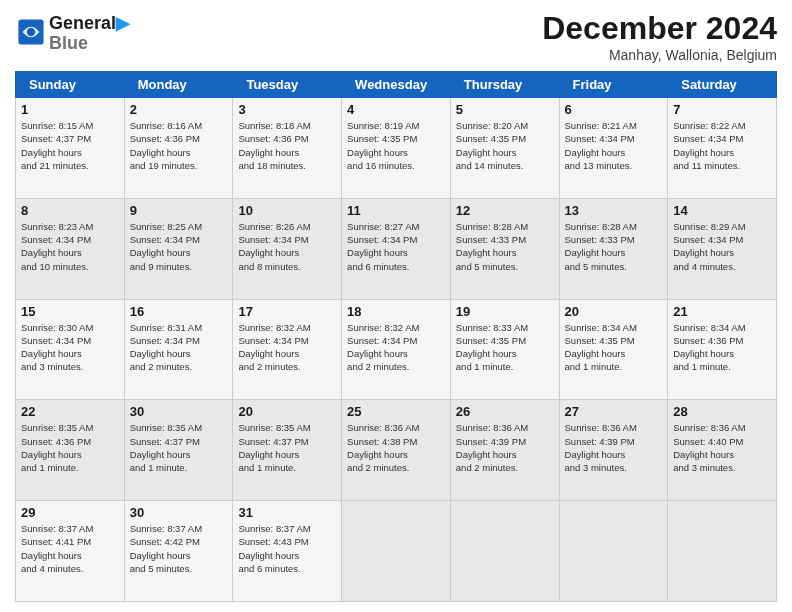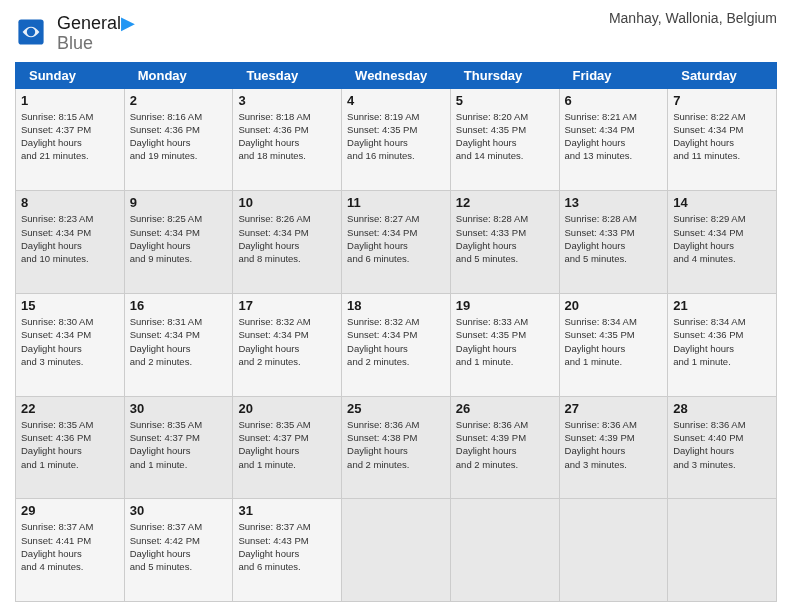--- a/index.html
+++ b/index.html
@@ -23,24 +23,23 @@
       align-items: flex-start;
       margin-bottom: 8px;
     }
     .logo {
       display: flex;
       align-items: center;
       margin-top: 4px;
     }
     .logo-text {
       font-size: 18px;
-      font-weight: normal;
+      font-weight: bold;
       color: #1a1a1a;
       line-height: 1.1;
-      margin-left: 8px;
     }
     .logo-text span {
       color: #2196F3;
     }
     .logo-icon {
       width: 28px;
       height: 28px;
       margin-left: 2px;
     }
     .title-area {
@@ -117,20 +116,21 @@
       <div style="display:flex;flex-direction:column;margin-left:4px;">
         <span class="logo-text">
           <span style="color:#1a1a1a;">General</span><span style="color:#2196F3;">▶</span>
         </span>
         <span class="logo-text">
           <span style="color:#737373;">Blue</span>
         </span>
       </div>
     </div>
     <div class="title-area">
+      <div class="month-title">December 2024</div>
       <div class="location">Manhay, Wallonia, Belgium</div>
     </div>
   </div>
 
   <table class="calendar-table">
     <thead>
       <tr>
       <th>Sunday</th>
           <th>Monday</th>
           <th>Tuesday</th>

